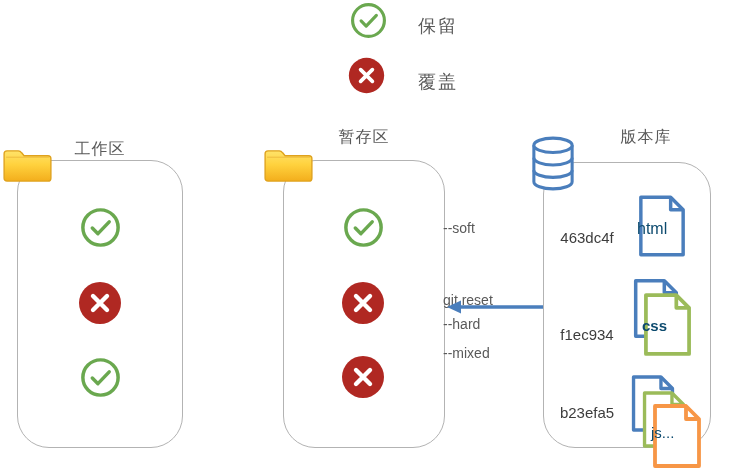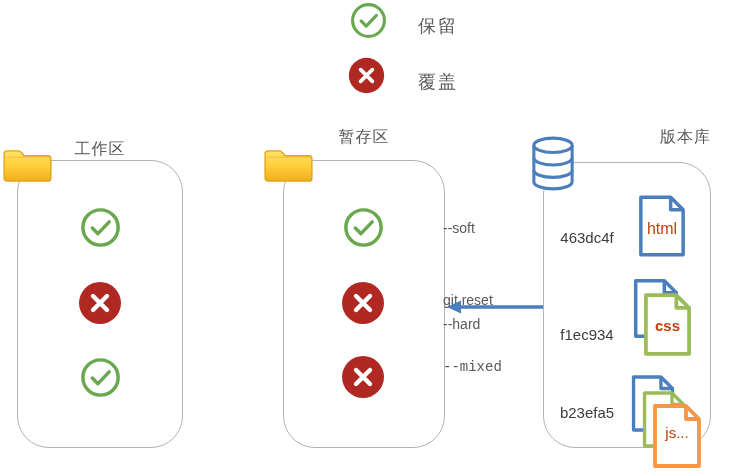--- a/index.html
+++ b/index.html
@@ -36,21 +36,21 @@
   
   .legend-label{position:absolute;font-size:18px;color:var(--text_gray,#595959);letter-spacing:2px;font-family:Liberation Serif, serif;}
   
   .hash{
     position:absolute;left:553px;width:68px;text-align:center;
     font-size:15px;color:#3d3d3d;margin-top:10px;
   }
   .doc{position:absolute;}
   .doc svg{display:block;}
   .doc-label{
-    position:absolute;text-align:center;color:#c2410c;font-size:15px;
+    position:absolute;text-align:left;color:#0c4a6e;font-size:15px;
   }
   
   .note{
     position:absolute;left:443px;width:104px;text-align:left;
     font-size:14px;color:var(--text_gray,#595959);
   }
 </style>
 </head>
 <body>
 
@@ -142,23 +142,23 @@
 
 <div class="note" style="top:220px;">--soft</div>
 <div class="note" style="top:292px;">git reset</div>
 <div class="abs" style="left:447px;top:300px;">
   <svg width="98" height="14" viewBox="0 0 98 14">
     <line class="stroke-blue" x1="13" y1="7" x2="98" y2="7" stroke-width="3.6"></line>
     <polygon class="fill-blue" points="0,7 14,0.5 14,13.5"></polygon>
   </svg>
 </div>
 <div class="note" style="top:316px;">--hard</div>
-<div class="note" style="top:359px;font-family:Liberation Mono, monospace;">--mixed</div>
-
-<div class="zone-title" style="left:543px;width:168px;top:127px;text-align:right;">版本库</div>
+<div class="note" style="top:345px;">--mixed</div>
+
+<div class="zone-title" style="left:562px;width:168px;top:127px;">版本库</div>
 <div class="zone" style="left:543px;top:162px;width:166px;height:284px;"></div>
 <div class="abs" style="left:531px;top:135px;">
   <svg width="44" height="57" viewBox="0 0 46 58">
     <path class="stroke-blue" d="M3 10 V48 a20 7.5 0 0 0 40 0 V10" fill="#fff" stroke-width="3.2"></path>
     <path class="stroke-blue" d="M3 23 a20 7.5 0 0 0 40 0" fill="none" stroke-width="3.2"></path>
     <path class="stroke-blue" d="M3 36 a20 7.5 0 0 0 40 0" fill="none" stroke-width="3.2"></path>
     <ellipse class="stroke-blue" cx="23" cy="10" rx="20" ry="7.5" fill="#fff" stroke-width="3.2"></ellipse>
   </svg>
 </div>
 

